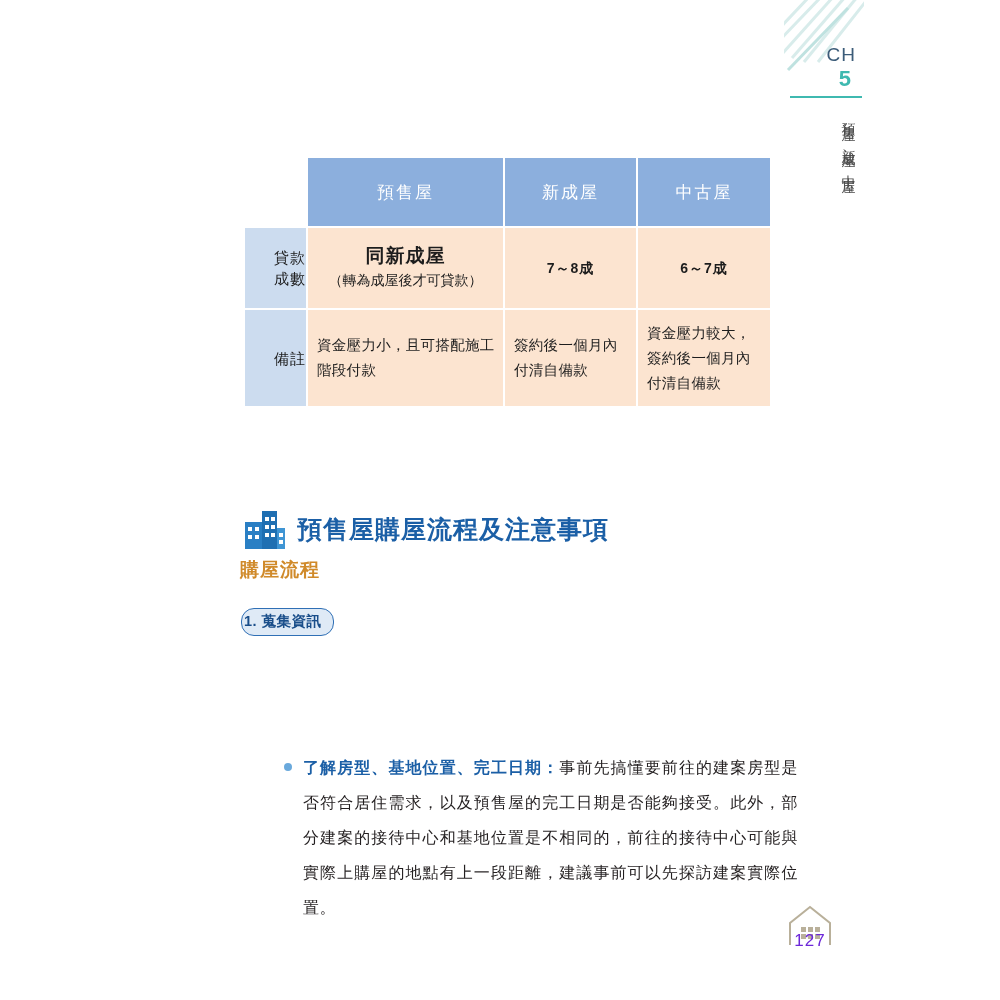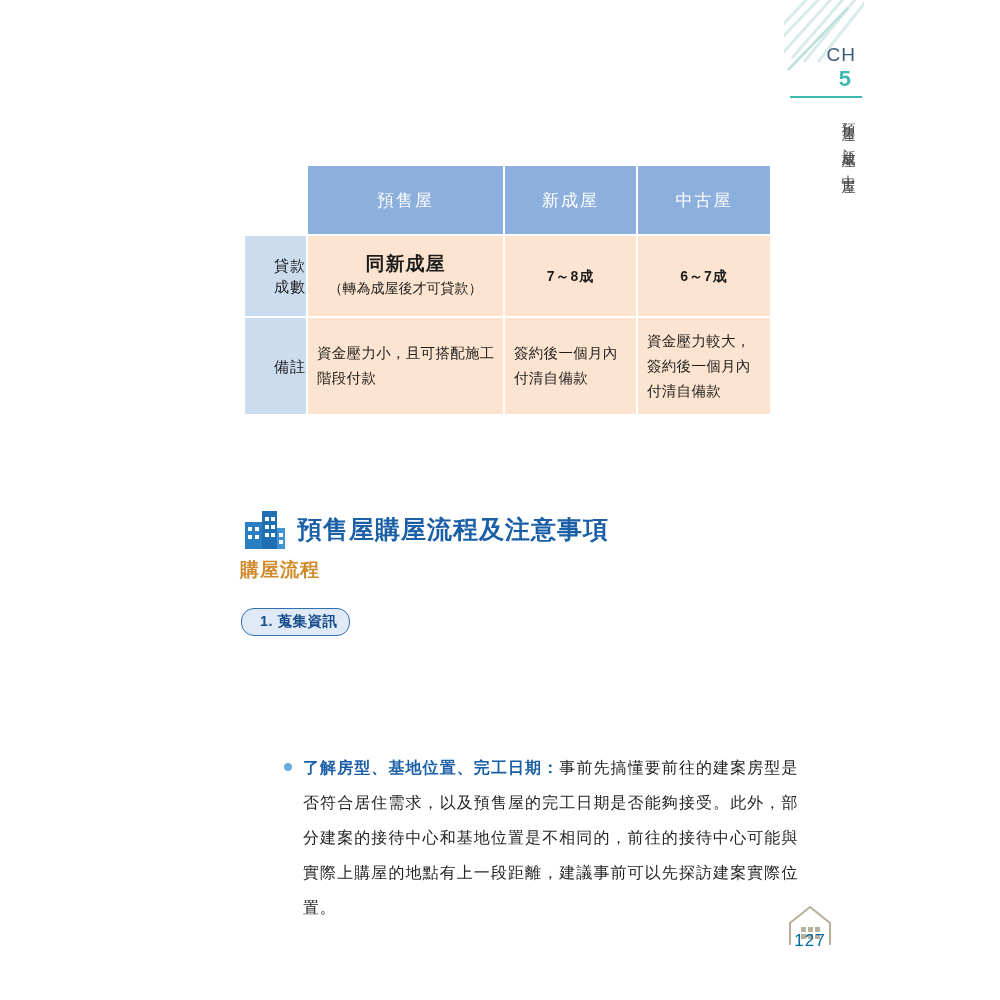--- a/index.html
+++ b/index.html
@@ -73,21 +73,21 @@
     color: #4a4a4a;
     writing-mode: vertical-rl;
     text-orientation: upright;
     letter-spacing: 3px;
   }
 
   
   .tbl {
     position: absolute;
     left: 243px;
-    top: 164px;
+    top: 156px;
     width: 520px;
     border-collapse: collapse;
     table-layout: fixed;
   }
   .tbl td, .tbl th {
     border: 2px solid #ffffff;
     padding: 0;
     vertical-align: middle;
   }
   .hdr-blank {
@@ -183,21 +183,21 @@
   }
 
   
   .step-badge {
     position: absolute;
     left: 241px;
     top: 608px;
     background: #dfeaf6;
     border: 1.5px solid #2f6fb5;
     border-radius: 13px;
-    padding: 3px 11px 4px 18px;
+    padding: 3px 11px 4px 2px;
     font-size: 14.5px;
     color: #1a4e8a;
     font-weight: bold;
     letter-spacing: 0.5px;
   }
 
   
   .para {
     position: absolute;
     left: 243px;
@@ -245,21 +245,21 @@
     width: 48px;
     height: 60px;
   }
   .page-num {
     position: absolute;
     left: 786px;
     top: 931px;
     width: 48px;
     text-align: center;
     font-size: 17px;
-    color: #0369a1;
+    color: #6d28d9;
     letter-spacing: 1px;
   }
 </style>
 </head>
 <body>
 
 <div class="page">
 
   <div class="chapter-tab">
     <svg class="stripes" viewBox="0 0 80 100">

